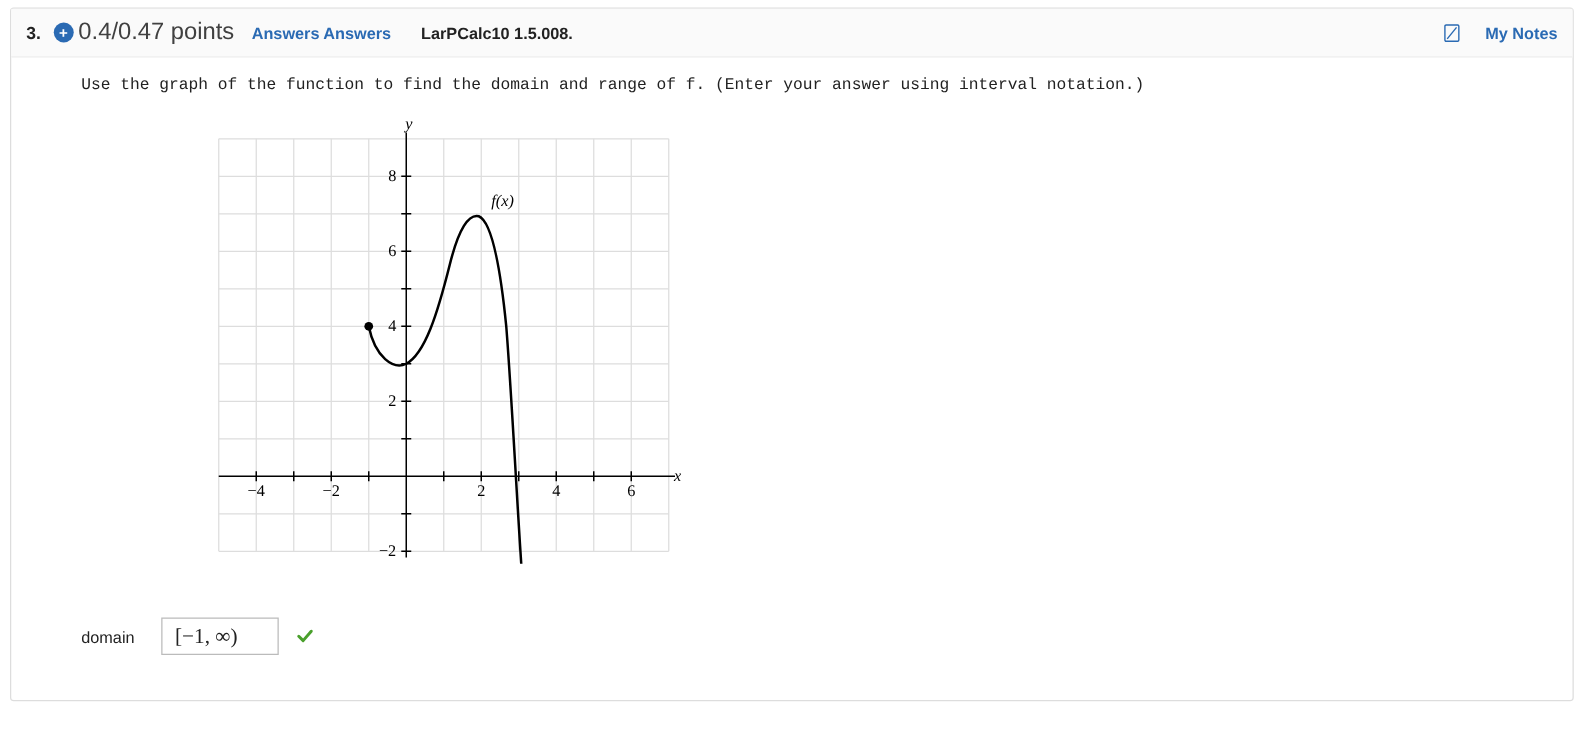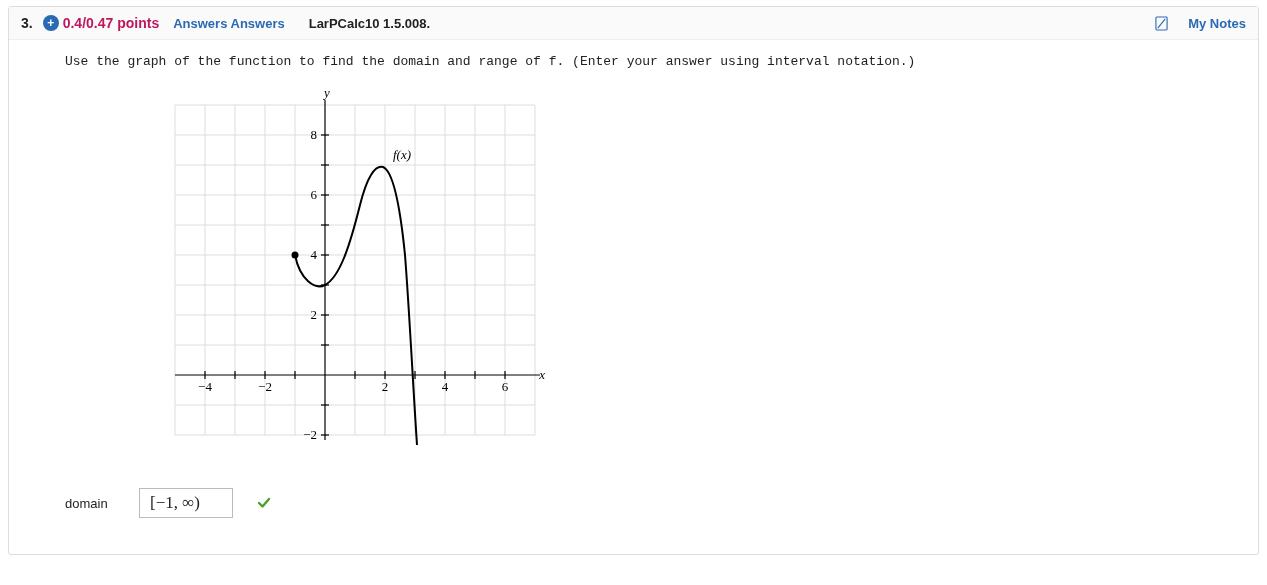--- a/index.html
+++ b/index.html
@@ -36,23 +36,23 @@
     height: 16px;
     border-radius: 50%;
     background: #2a6ab3;
     color: #fff;
     font-weight: bold;
     font-size: 12px;
     margin-right: 4px;
     line-height: 1;
   }
   .points {
-    color: #be185d;
-    font-weight: bold;
-    font-size: 14px;
+    color: #404040;
+    font-weight: normal;
+    font-size: 19px;
   }
   .prev-answers {
     color: #2a6ab3;
     font-weight: bold;
     margin-left: 14px;
     font-size: 13px;
     cursor: pointer;
   }
   .ref {
     color: #222;
@@ -85,21 +85,21 @@
   }
   .graph-wrap {
     margin: 8px 0 20px 100px;
   }
   .answers {
     margin-top: 14px;
   }
   .answer-row {
     display: flex;
     align-items: center;
-    gap: 24px;
+    gap: 14px;
     margin-bottom: 12px;
   }
   .answer-label {
     width: 50px;
     font-size: 13px;
   }
   .answer-box {
     border: 1px solid #bbb;
     padding: 4px 10px 4px 10px;
     min-width: 72px;

